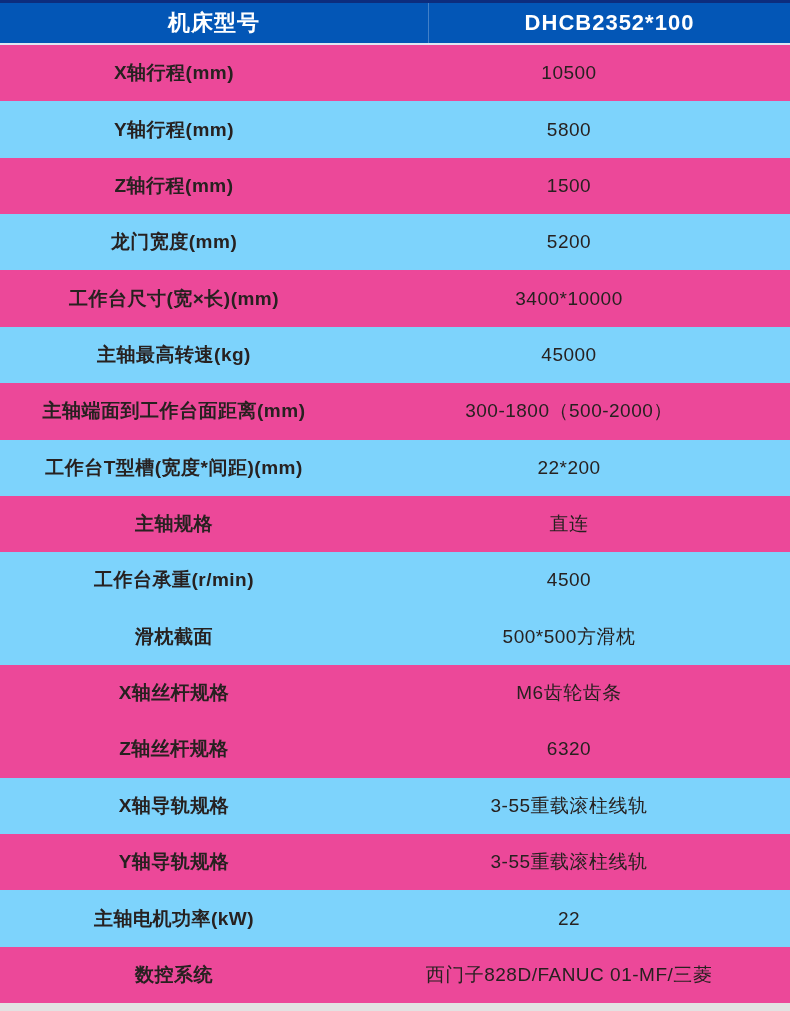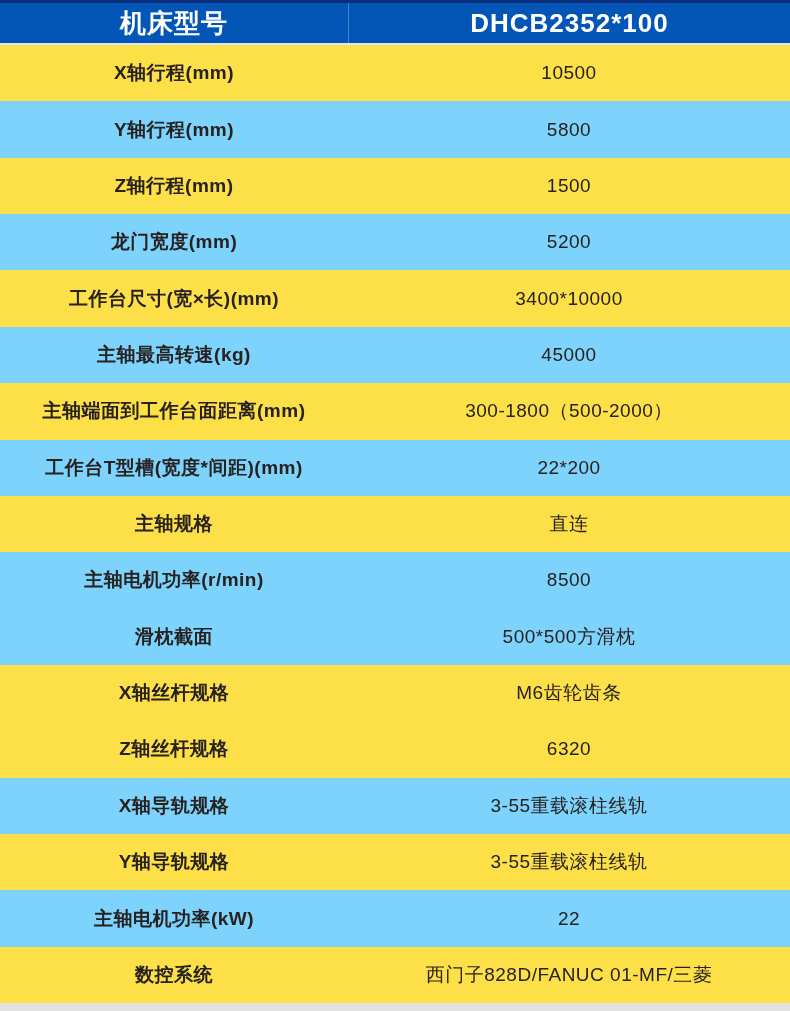--- a/index.html
+++ b/index.html
@@ -26,43 +26,44 @@
     border-top: 3px solid #0d2d7d;
     border-bottom: 2px solid #dfe7f2;
     color: #ffffff;
   }
   .header-cell {
     display: flex;
     align-items: center;
     justify-content: center;
     height: 100%;
     font-weight: 700;
-    font-size: 26px;
+    font-size: 22px;
     letter-spacing: 1px;
+    margin-left: 40px;
   }
   .header-cell.left {
     width: 348px;
   }
   .header-cell.right {
     flex: 1;
     border-left: 1px solid rgba(255,255,255,0.25);
   }
   
   .table-body {
     flex: 1 1 auto;
     display: flex;
     flex-direction: column;
   }
   .row {
     flex: 1;
     display: flex;
     align-items: center;
     color: #272120;
   }
-  .row-white { background: #fde047; }
+  .row-white { background: #ec4899; }
   .row-gray  { background: #7dd3fc; }
   .row-label {
     width: 348px;
     text-align: center;
     font-weight: 700;
     font-size: 19px;
     letter-spacing: 0.5px;
   }
   .row-value {
     flex: 1;
@@ -127,22 +128,22 @@
     <div class="row-label">工作台T型槽(宽度*间距)(mm)</div>
     <div class="row-value">22*200</div>
   </div>
 
   <div class="row row-white">
     <div class="row-label">主轴规格</div>
     <div class="row-value">直连</div>
   </div>
 
   <div class="row row-gray">
-    <div class="row-label">主轴电机功率(r/min)</div>
-    <div class="row-value">8500</div>
+    <div class="row-label">工作台承重(r/min)</div>
+    <div class="row-value">4500</div>
   </div>
 
 
   <div class="row row-gray">
     <div class="row-label">滑枕截面</div>
     <div class="row-value">500*500方滑枕</div>
   </div>
 
   <div class="row row-white">
     <div class="row-label">X轴丝杆规格</div>

